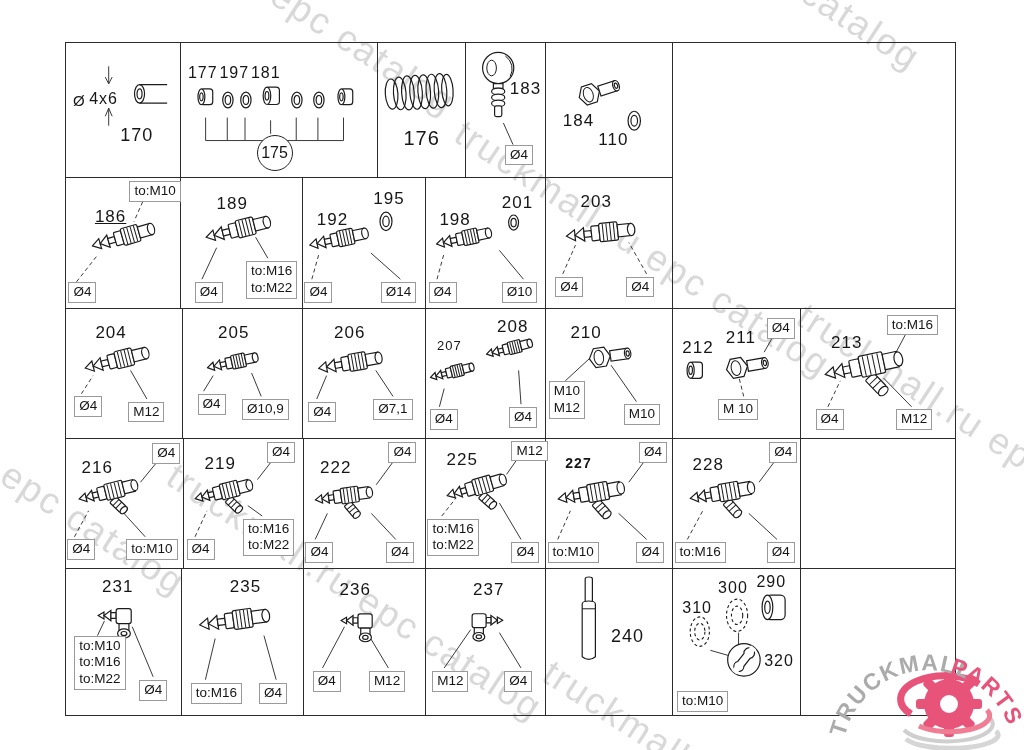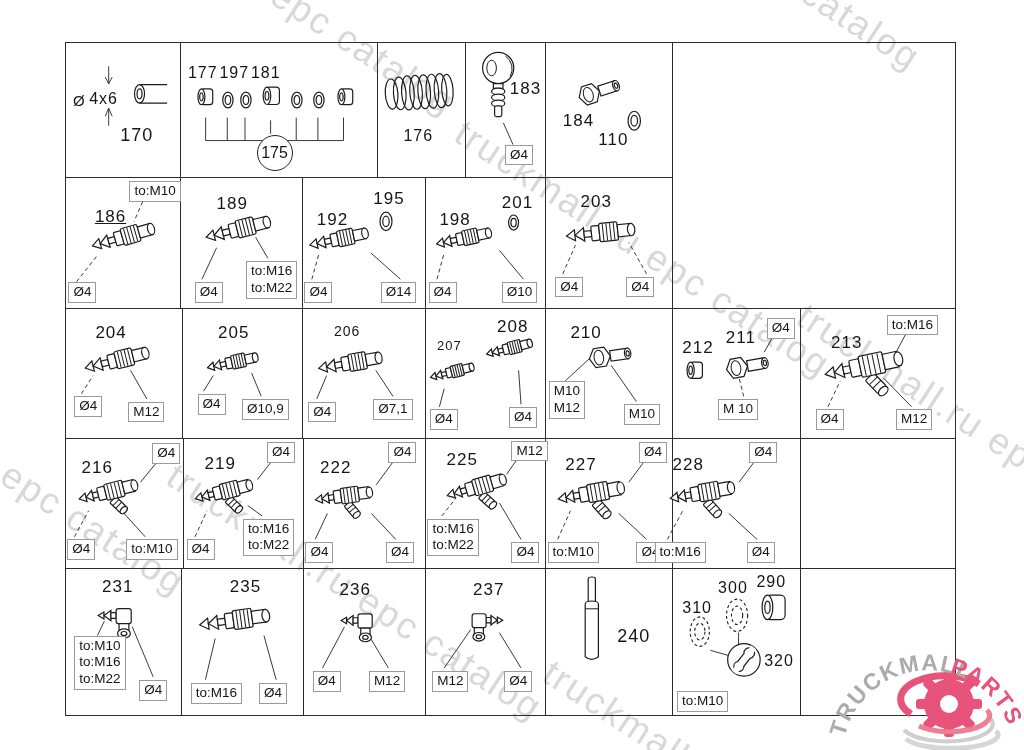--- a/index.html
+++ b/index.html
@@ -126,21 +126,21 @@
         <div class="num" style="left: 20%; top: 17%; font-size: 16px;">197</div>
         <div class="num" style="left: 36%; top: 17%; font-size: 16px;">181</div>
         <div class="tag tagc" style="left: 48%; top: 82%;">
           <div>175</div>
         </div>
       </div>
       <div class="cell" style="left: 377px; top: 42px; width: 88px; height: 135px;">
         <svg class="glyph" viewBox="0 0 112 64" style="left: 8%; top: 22%; width: 70.4px; height: 40.2286px; transform: rotate(-4deg);">
           <use href="#sym-spring"></use>
         </svg>
-        <div class="num" style="left: 30%; top: 64%; font-size: 16px;">176</div>
+        <div class="num" style="left: 30%; top: 64%; font-size: 20px;">176</div>
       </div>
       <div class="cell" style="left: 465px; top: 42px; width: 80px; height: 135px;">
         <svg class="leads" viewBox="0 0 80 135">
           <line x1="38.4" y1="81" x2="48" y2="102.6" stroke="#3a3a3a" stroke-width="1"></line>
         </svg>
         <svg class="glyph" viewBox="0 0 64 114" style="left: 18%; top: 6%; width: 38.4px; height: 68.4px;">
           <use href="#sym-ball"></use>
         </svg>
         <div class="num" style="left: 56%; top: 28%; font-size: 17px;">183</div>
         <div class="tag" style="left: 50%; top: 76%;">
@@ -280,21 +280,21 @@
         </div>
       </div>
       <div class="cell" style="left: 302px; top: 308px; width: 123px; height: 130px;">
         <svg class="leads" viewBox="0 0 123 130">
           <line x1="14.76" y1="91" x2="24.6" y2="67.60000000000001" stroke="#3a3a3a" stroke-width="1"></line>
           <line x1="91.02" y1="88.4" x2="73.8" y2="62.4" stroke="#3a3a3a" stroke-width="1"></line>
         </svg>
         <svg class="glyph" viewBox="0 0 120 44" style="left: 12%; top: 32%; width: 68.88px; height: 25.256px; transform: rotate(-10deg);">
           <use href="#sym-fitting"></use>
         </svg>
-        <div class="num" style="left: 26%; top: 12%; font-size: 14px;">206</div>
+        <div class="num" style="left: 26%; top: 12%; font-size: 17px;">206</div>
         <div class="tag" style="left: 5%; top: 72%;">
           <div>Ø4</div>
         </div>
         <div class="tag" style="left: 58%; top: 70%;">
           <div>Ø7,1</div>
         </div>
       </div>
       <div class="cell" style="left: 425px; top: 308px; width: 120px; height: 130px;">
         <svg class="leads" viewBox="0 0 120 130">
           <line x1="14.399999999999999" y1="98.8" x2="19.2" y2="80.6" stroke="#3a3a3a" stroke-width="1"></line>
@@ -456,32 +456,32 @@
       </div>
       <div class="cell" style="left: 545px; top: 438px; width: 127px; height: 130px;">
         <svg class="leads" viewBox="0 0 127 130">
           <line x1="12.700000000000001" y1="101.4" x2="25.400000000000002" y2="72.80000000000001" stroke="#3a3a3a" stroke-width="1" stroke-dasharray="4 3"></line>
           <line x1="104.14" y1="16.900000000000002" x2="83.82000000000001" y2="44.2" stroke="#3a3a3a" stroke-width="1"></line>
           <line x1="101.60000000000001" y1="101.4" x2="73.66" y2="75.39999999999999" stroke="#3a3a3a" stroke-width="1"></line>
         </svg>
         <svg class="glyph" viewBox="0 0 122 80" style="left: 10%; top: 30%; width: 73.66px; height: 48.3016px; transform: rotate(-10deg);">
           <use href="#sym-tfit"></use>
         </svg>
-        <div class="num" style="left: 16%; top: 14%; font-size: 17px;">227</div>
+        <div class="num" style="left: 16%; top: 14%; font-size: 14px; font-weight: bold;">227</div>
         <div class="tag" style="left: 74%; top: 3%;">
           <div>Ø4</div>
         </div>
         <div class="tag" style="left: 2%; top: 80%;">
           <div>to:M10</div>
         </div>
         <div class="tag" style="left: 72%; top: 80%;">
           <div>Ø4</div>
         </div>
       </div>
-      <div class="cell" style="left: 652px; top: 438px; width: 128px; height: 130px;">
+      <div class="cell" style="left: 672px; top: 438px; width: 128px; height: 130px;">
         <svg class="leads" viewBox="0 0 128 130">
           <line x1="15.36" y1="101.4" x2="30.72" y2="72.80000000000001" stroke="#3a3a3a" stroke-width="1" stroke-dasharray="4 3"></line>
           <line x1="107.52" y1="16.900000000000002" x2="87.04" y2="44.2" stroke="#3a3a3a" stroke-width="1"></line>
           <line x1="104.96" y1="101.4" x2="76.8" y2="75.39999999999999" stroke="#3a3a3a" stroke-width="1"></line>
         </svg>
         <svg class="glyph" viewBox="0 0 122 80" style="left: 14%; top: 30%; width: 71.68px; height: 47.0033px; transform: rotate(-10deg);">
           <use href="#sym-tfit"></use>
         </svg>
         <div class="num" style="left: 16%; top: 14%; font-size: 17px;">228</div>
         <div class="tag" style="left: 76%; top: 3%;">
@@ -554,21 +554,21 @@
           <use href="#sym-elbow"></use>
         </svg>
         <div class="num" style="left: 40%; top: 9%; font-size: 17px;">237</div>
         <div class="tag" style="left: 6%; top: 70%;">
           <div>M12</div>
         </div>
         <div class="tag" style="left: 66%; top: 70%;">
           <div>Ø4</div>
         </div>
       </div>
-      <div class="cell" style="left: 545px; top: 568px; width: 127px; height: 147px; padding-left: 12px;">
+      <div class="cell" style="left: 545px; top: 568px; width: 127px; height: 147px;">
         <svg class="glyph" viewBox="0 0 36 150" style="left: 26%; top: 4%; width: 21.59px; height: 89.9583px;">
           <use href="#sym-rod"></use>
         </svg>
         <div class="num" style="left: 52%; top: 40%; font-size: 18px;">240</div>
       </div>
       <div class="cell" style="left: 672px; top: 568px; width: 128px; height: 147px;">
         <svg class="leads" viewBox="0 0 128 147">
           <line x1="38.4" y1="82.32000000000001" x2="58.88" y2="88.2" stroke="#3a3a3a" stroke-width="1"></line>
           <line x1="66.56" y1="64.68" x2="66.56" y2="76.44" stroke="#3a3a3a" stroke-width="1"></line>
         </svg>

